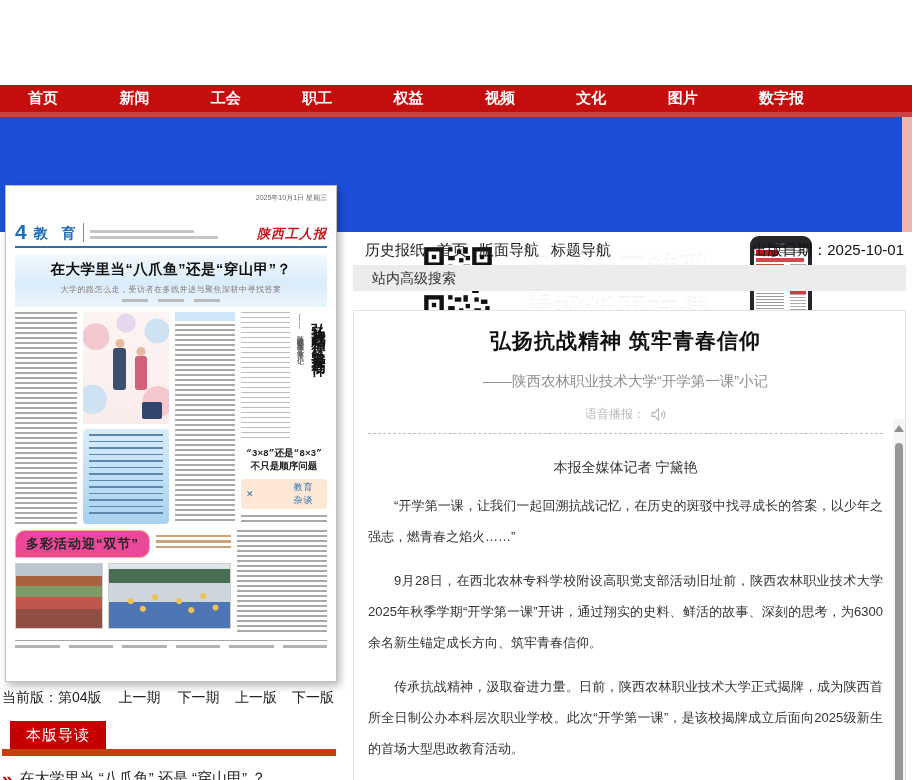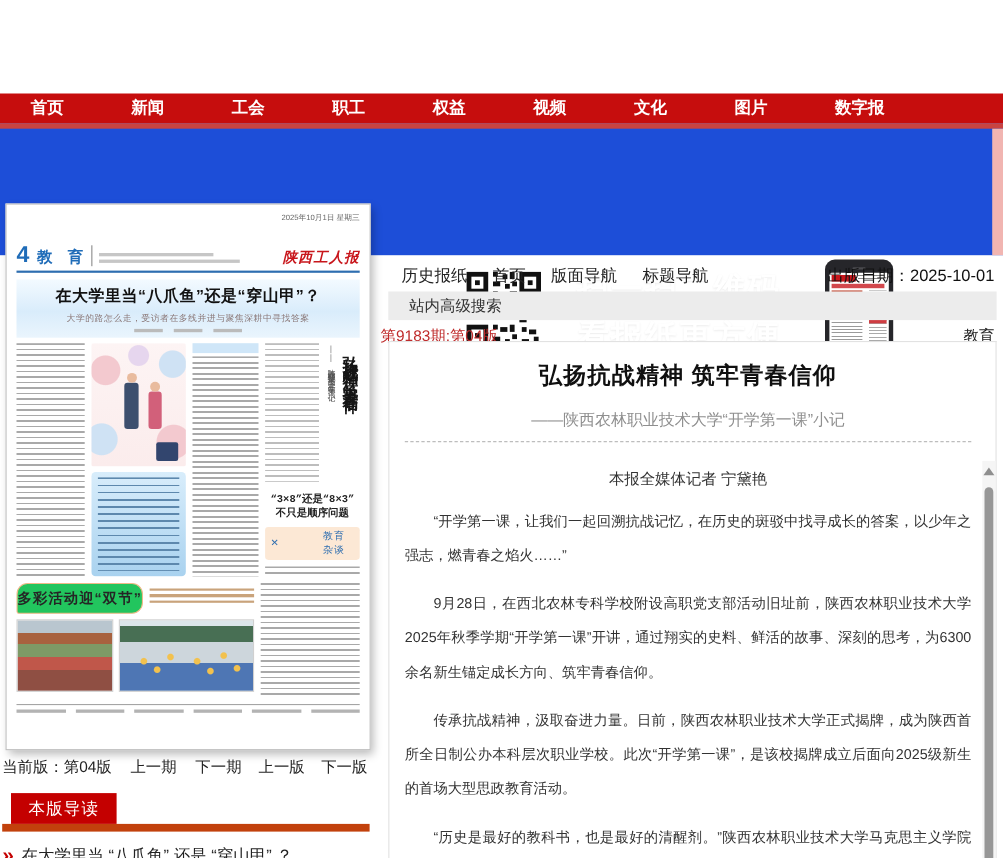--- a/index.html
+++ b/index.html
@@ -90,21 +90,21 @@
   .p-vertsub { writing-mode:vertical-rl; font-size:7px; color:#555; letter-spacing:1px; padding-top:2px; }
   .p-verttitle { writing-mode:vertical-rl; font-size:14px; font-weight:bold; color:#151515; letter-spacing:3px; line-height:17px; }
   .p-minihead { margin-top:9px; text-align:center; font-family:Liberation Mono, monospace; font-weight:bold; color:#222; font-size:9.5px; line-height:13px; }
   .p-tagrow { margin-top:6px; display:flex; align-items:center; gap:4px; background:#fce8d5; border-radius:3px; padding:2px 5px; width:fit-content; }
   .p-tagx { color:#2e6eb0; font-weight:bold; font-size:9px; }
   .p-tag { color:#2e6eb0; font-weight:normal; font-size:9px; letter-spacing:1px;padding-left:36px; }
   .p-col4 .tailfill { flex:1; margin-top:6px; }
   .p-bottom { display:flex; gap:6px; margin-top:6px; height:104px; }
   .p-bleft { width:216px; }
   .p-bubblewrap { display:flex; align-items:flex-start; gap:6px; }
-  .p-bubble { background:#22c55e; border:1px solid #f0b988; border-radius:10px 10px 10px 2px; padding:4px 0; font-size:13px; font-weight:bold; color:#252525; letter-spacing:1px; white-space:nowrap; }
+  .p-bubble { background:#ec4899; border:1px solid #f0b988; border-radius:10px 10px 10px 2px; padding:4px 10px; font-size:13px; font-weight:bold; color:#252525; letter-spacing:1px; white-space:nowrap; }
   .p-bubnote { flex:1; margin-top:5px; display:flex; flex-direction:column; gap:3px; }
   .p-bubnote i { display:block; height:2.5px; background:#c9a37b; }
   .p-photos { display:flex; gap:5px; margin-top:5px; }
   .ph { height:66px; border:1px solid #d0d0d0; }
   .ph1 { width:88px; background:linear-gradient(180deg,#b9c6cf 0 18%,#a8623f 18% 34%,#7e9a66 34% 52%,#c0574a 52% 70%,#8f4f43 70% 100%); }
   .ph2 { flex:1;
     background-image:
       radial-gradient(circle at 18% 58%, #f2c14e 2.5px, transparent 3.5px),
       radial-gradient(circle at 38% 52%, #f2c14e 2.5px, transparent 3.5px),
       radial-gradient(circle at 58% 58%, #f2c14e 2.5px, transparent 3.5px),
@@ -112,21 +112,21 @@
       radial-gradient(circle at 28% 70%, #f2c14e 2.5px, transparent 3.5px),
       radial-gradient(circle at 68% 72%, #f2c14e 2.5px, transparent 3.5px),
       radial-gradient(circle at 88% 68%, #f2c14e 2.5px, transparent 3.5px),
       linear-gradient(180deg,#dce6ea 0 8%,#486f54 8% 30%,#cdd6dc 30% 60%,#4e76b4 60% 100%); }
   .p-bright { flex:1; }
   .p-foot { margin-top:6px; border-top:1px solid #a5a5a5; padding-top:4px; display:flex; gap:9px; }
   .p-foot i { display:block; flex:1; height:3px; background:#b3b3b3; }
 
   
   .right-col { position:absolute; left:345px; top:232px; width:567px; height:548px; }
-  .toolbar-links { position:absolute; left:20px; top:9px; display:flex; gap:23px; }
+  .toolbar-links { position:absolute; left:20px; top:9px; display:flex; gap:12px; }
   .toolbar-links .tlink { font-size:15px; color:#222; cursor:pointer; }
   .pubdate { position:absolute; right:8px; top:9px; font-size:15px; color:#111; }
   .adv-bar { position:absolute; left:8px; right:6px; top:33px; height:26px; background:#ececec; line-height:26px; padding-left:19px; font-size:14px; color:#333; }
   .issue-row { position:absolute; left:1px; right:8px; top:65px; display:flex; justify-content:space-between; }
   .issue-no { font-size:14px; color:#bf2b2b; }
   .issue-sec { font-size:14px; color:#222; }
   .article-box { position:absolute; left:8px; right:6px; top:78px; height:490px; border:1px solid #e2e2e2; border-bottom:none; background:#fff; padding:0 22px 0 14px; }
   .a-title { margin-top:16px; text-align:center; font-size:21px; font-weight:bold; color:#101010; letter-spacing:1px; }
   .a-sub { margin-top:17px; text-align:center; font-size:14.5px; color:#8f8f8f; }
   .a-tts { margin-top:15px; text-align:center; font-size:12px; color:#b8b8b8; display:flex; justify-content:center; align-items:center; gap:6px; }
@@ -329,28 +329,32 @@
 
   <section class="right-col">
     <div class="toolbar-links">
       <span class="tlink">历史报纸</span>
       <span class="tlink">首页</span>
       <span class="tlink">版面导航</span>
       <span class="tlink">标题导航</span>
     </div>
     <div class="pubdate"><span>出版日期：</span><span>2025-10-01</span></div>
     <div class="adv-bar"><span>站内高级搜索</span></div>
-    <div class="issue-row">
-      <span class="issue-no">第9183期:第04版</span>
-      <span class="issue-sec">教育</span>
-    </div>
 
     <article class="article-box">
       <h1 class="a-title">弘扬抗战精神 筑牢青春信仰</h1>
       <div class="a-sub">——陕西农林职业技术大学“开学第一课”小记</div>
+      <div class="a-tts">
+        <span>语音播报：</span>
+        <svg width="15" height="13" viewBox="0 0 16 14">
+          <path d="M1 5h3l4-4v12l-4-4H1z" fill="none" stroke="#b5b5b5" stroke-width="1.2"></path>
+          <path d="M11 4.5c1.4 1.6 1.4 3.4 0 5" stroke="#b5b5b5" stroke-width="1.2" fill="none"></path>
+          <path d="M13 2.5c2.4 2.8 2.4 6.2 0 9" stroke="#b5b5b5" stroke-width="1.2" fill="none"></path>
+        </svg>
+      </div>
       <div class="a-dash"></div>
       <div class="a-byline">本报全媒体记者 宁黛艳</div>
       <div class="a-body">
         <p>“开学第一课，让我们一起回溯抗战记忆，在历史的斑驳中找寻成长的答案，以少年之强志，燃青春之焰火……”</p>
         <p>9月28日，在西北农林专科学校附设高职党支部活动旧址前，陕西农林职业技术大学2025年秋季学期“开学第一课”开讲，通过翔实的史料、鲜活的故事、深刻的思考，为6300余名新生锚定成长方向、筑牢青春信仰。</p>
         <p>传承抗战精神，汲取奋进力量。日前，陕西农林职业技术大学正式揭牌，成为陕西首所全日制公办本科层次职业学校。此次“开学第一课”，是该校揭牌成立后面向2025级新生的首场大型思政教育活动。</p>
         <p>“历史是最好的教科书，也是最好的清醒剂。”陕西农林职业技术大学马克思主义学院党总支书记、副院长张中世表示，“我们‘开学第一课’深入学习贯彻习近平总书记在纪念中国人民抗日战争暨世界反法西斯战争胜利80周年大会上的重要讲话精神，聚焦弘扬伟大抗战精神，引导广大学生铭记历史、缅怀先烈、珍爱和平、开创未来。”</p>
       </div>
       <div class="sb-track">
         <div class="sb-arrow"></div>

